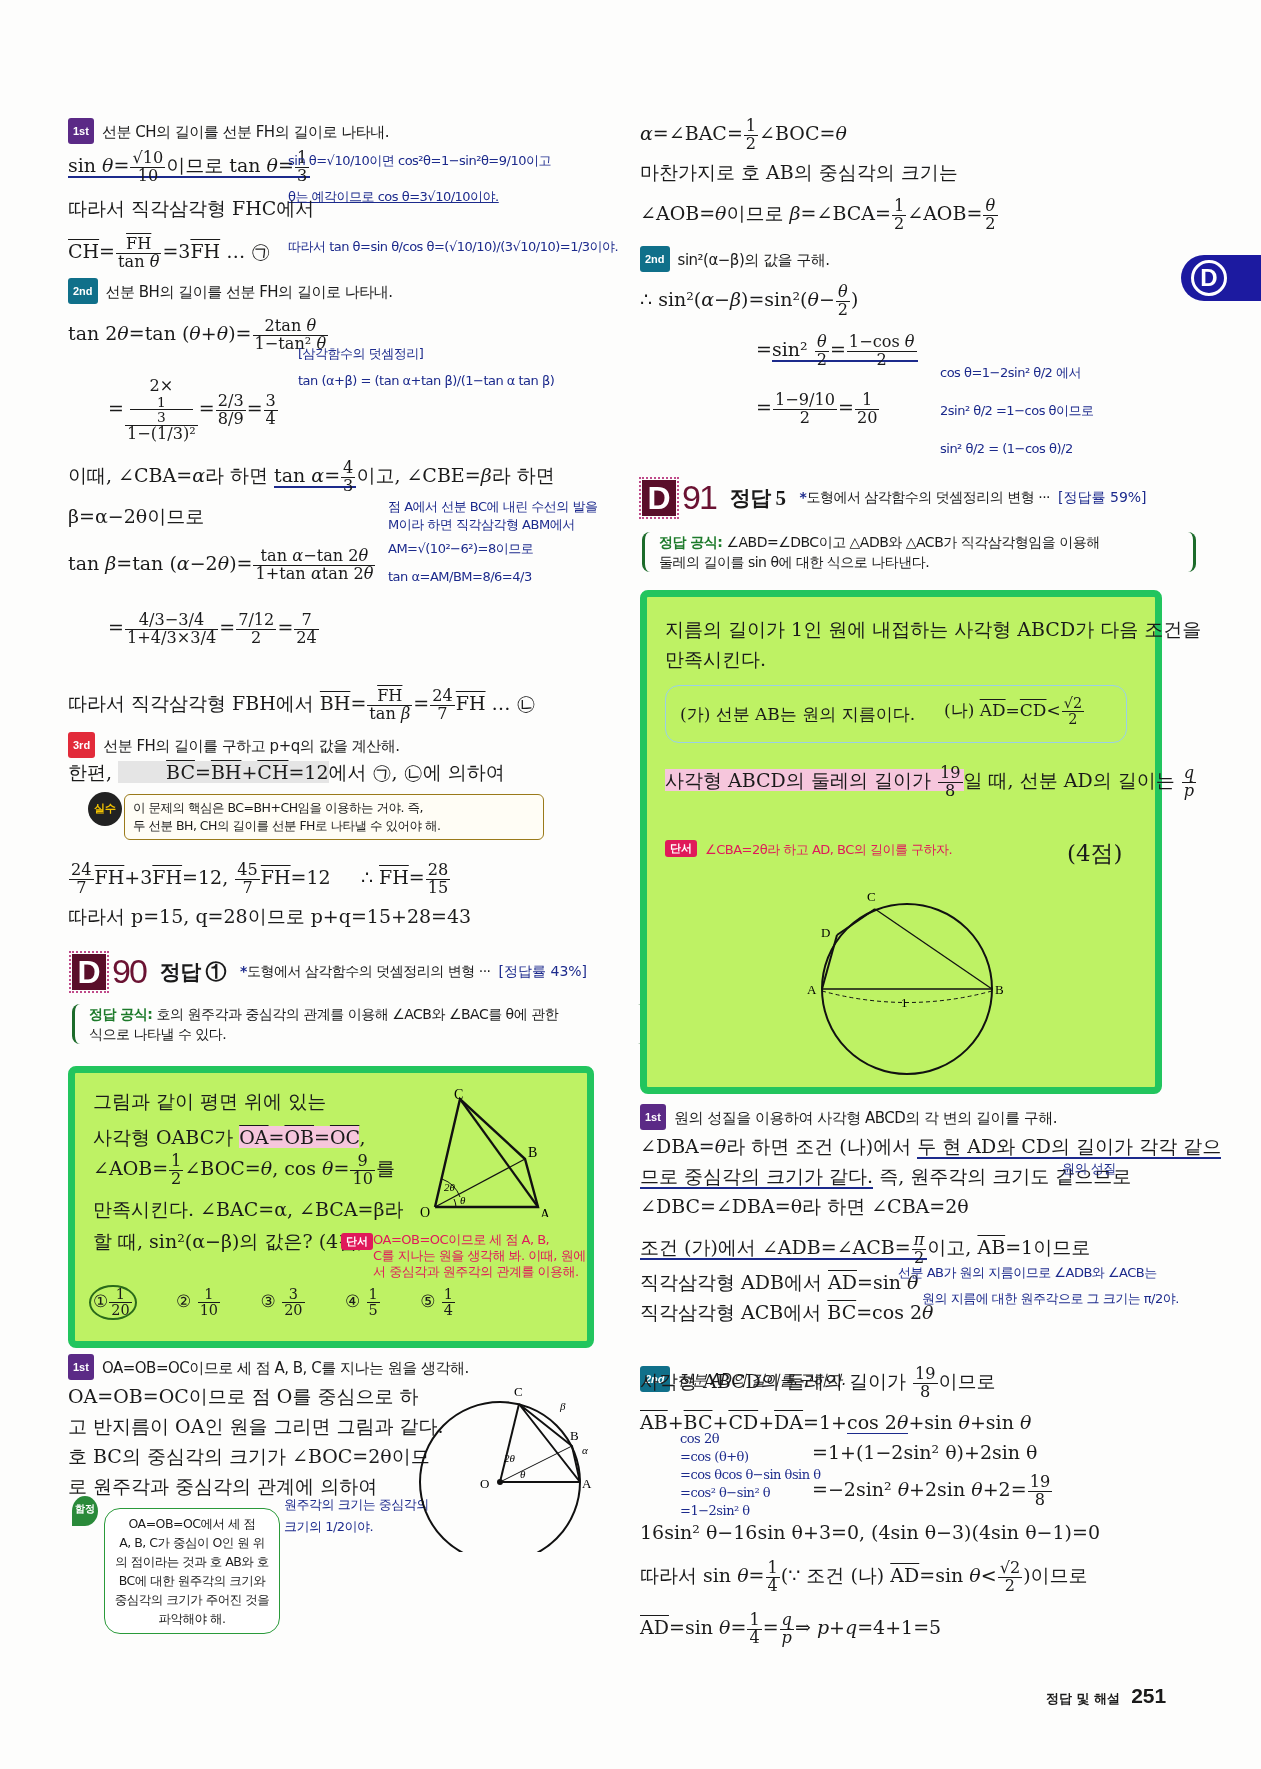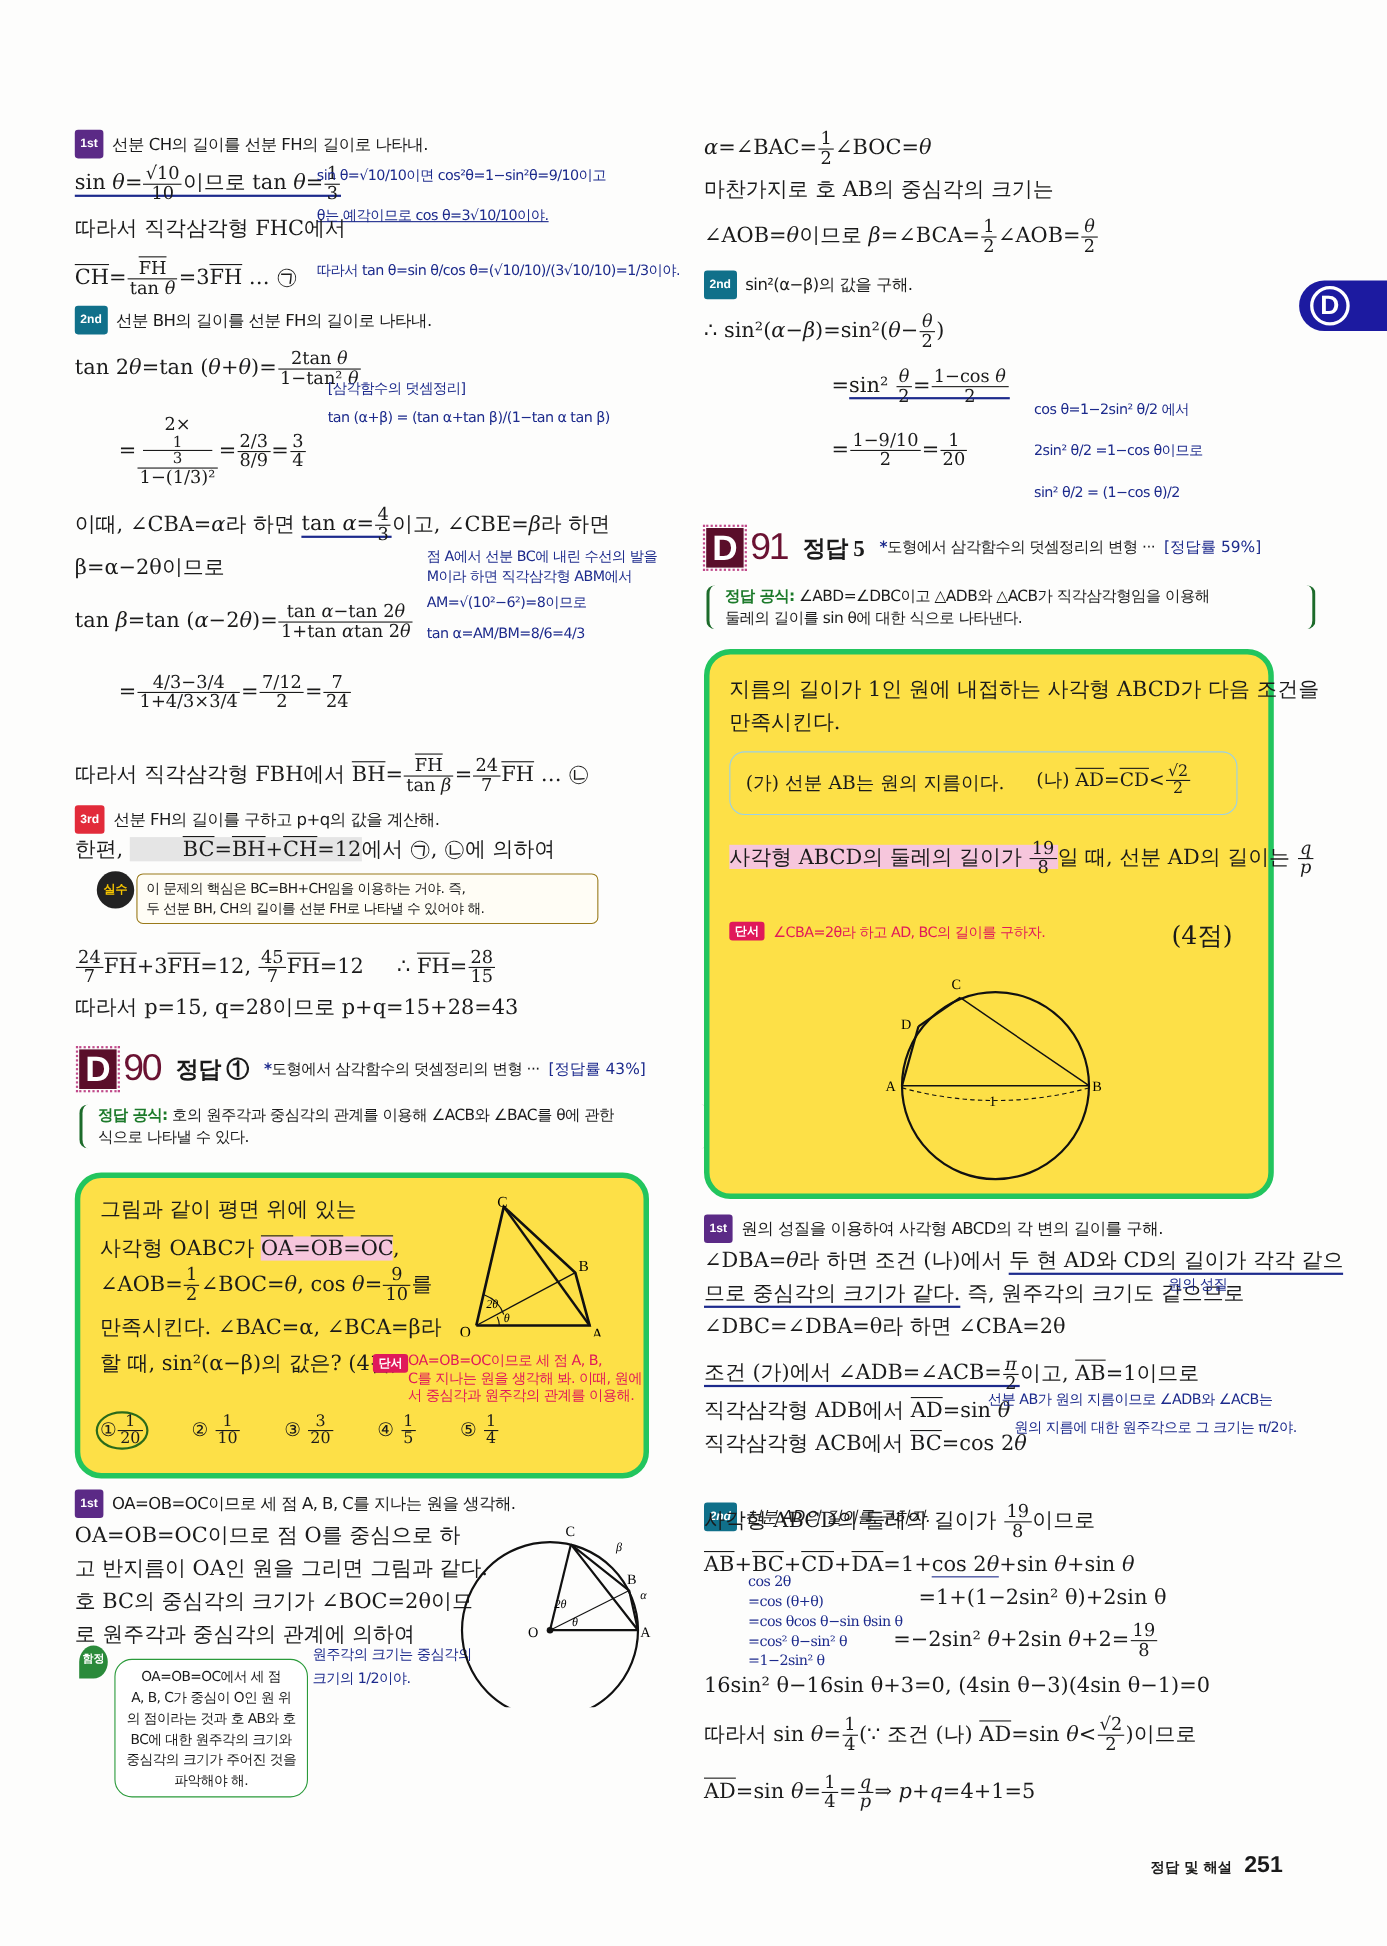--- a/index.html
+++ b/index.html
@@ -22,21 +22,21 @@
   .hlg{background:#e5e5e5;padding-left:48px;}
   .probhead{position:absolute;display:flex;align-items:center;white-space:nowrap;}
   .dbox{display:inline-block;width:34px;height:36px;background:#5a0e2a;color:#fff;font-family:"Liberation Sans",sans-serif;font-weight:bold;font-size:32px;line-height:36px;text-align:center;outline:2px dotted #c04a8a;outline-offset:1px;}
   .dnum{font-family:"Liberation Sans",sans-serif;font-size:34px;color:#6a1232;margin-left:6px;letter-spacing:-2px;}
   .ans{font-family:Liberation Serif, serif;font-weight:bold;font-size:21px;margin-left:14px;letter-spacing:-0.5px;}
   .topic{font-family:"DejaVu Sans","Liberation Sans",sans-serif;font-size:14px;margin-left:14px;letter-spacing:-0.5px;}
   .topic b{color:#1c2a8c;}
   .rate{color:#1c2a8c;font-family:"DejaVu Sans","Liberation Sans",sans-serif;font-size:14px;margin-left:8px;}
   .formula{position:absolute;font-family:"DejaVu Sans","Liberation Sans",sans-serif;font-size:14px;line-height:20px;padding:0 14px;border-left:3px solid #1c6b2a;border-right:3px solid #1c6b2a;border-radius:8px;letter-spacing:-0.5px;}
   .formula b{color:#1c7a2a;}
-  .qbox{position:absolute;border:5px solid #22c55e;border-radius:24px;background:#fde047;}
+  .qbox{position:absolute;border:7px solid #22c55e;border-radius:8px;background:#bef264;}
   .sidetab{position:absolute;right:0;top:255px;width:80px;height:46px;background:#1c1aa0;border-radius:24px 0 0 24px;}
   .sidetab .circ{position:absolute;left:10px;top:5px;width:30px;height:30px;border:3px solid #fff;border-radius:50%;color:#fff;font-family:"Liberation Sans",sans-serif;font-weight:bold;font-size:24px;line-height:30px;text-align:center;}
   .tip{position:absolute;border:1.5px solid #9a7a1a;border-radius:6px;background:#fffdf5;font-family:"DejaVu Sans","Liberation Sans",sans-serif;font-size:12.5px;line-height:18px;padding:4px 8px;letter-spacing:-0.5px;}
   .trap{position:absolute;border:1.5px solid #2a9a3a;border-radius:16px;background:#fff;font-family:"DejaVu Sans","Liberation Sans",sans-serif;font-size:12.5px;line-height:19px;padding:5px 8px;letter-spacing:-0.5px;text-align:center;}
   .footer{position:absolute;font-family:"DejaVu Sans","Liberation Sans",sans-serif;white-space:nowrap;}
   .choice{display:inline-block;margin-right:34px;}
 </style>
 </head>
 <body>
 
@@ -276,21 +276,21 @@
   <div class="ln" style="top:1270px;">직각삼각형 ADB에서 <span class="ov">AD</span>=sin <i>θ</i></div>
   <div class="ln" style="top:1300px;">직각삼각형 ACB에서 <span class="ov">BC</span>=cos 2<i>θ</i></div>
   <div class="note" style="left:258px;top:1264px;">선분 AB가 원의 지름이므로 ∠ADB와 ∠ACB는</div>
   <div class="note" style="left:258px;top:1290px;margin-left:24px;">원의 지름에 대한 원주각으로 그 크기는 π/2야.</div>
 
   <div class="ln" style="top:1366px;font-style:italic;">
     <span class="step s2">2nd</span><span class="steptxt">선분 AD의 길이를 구하자.</span>
   </div>
   <div class="ln" style="top:1366px;">사각형 ABCD의 둘레의 길이가 <span class="frac"><span class="n">19</span><span>8</span></span>이므로</div>
   <div class="ln" style="top:1410px;"><span class="ov">AB</span>+<span class="ov">BC</span>+<span class="ov">CD</span>+<span class="ov">DA</span>=1+<span style="border-bottom:1.5px solid #1c2a8c;">cos 2<i>θ</i></span>+sin <i>θ</i>+sin <i>θ</i></div>
-  <div class="ln" style="top:1440px;left:172px;margin-left:23px;">=1+(1−2sin² θ)+2sin θ</div>
+  <div class="ln" style="top:1440px;left:172px;">=1+(1−2sin² θ)+2sin θ</div>
   <div class="ln" style="top:1474px;left:172px;">=−2sin² <i>θ</i>+2sin <i>θ</i>+2=<span class="frac"><span class="n">19</span><span>8</span></span></div>
 
   <div class="note" style="left:40px;top:1430px;font-family:'DejaVu Serif',serif;">cos 2θ</div>
   <div class="note" style="left:40px;top:1448px;font-family:'DejaVu Serif',serif;">=cos (θ+θ)</div>
   <div class="note" style="left:40px;top:1466px;font-family:'DejaVu Serif',serif;">=cos θcos θ−sin θsin θ</div>
   <div class="note" style="left:40px;top:1484px;font-family:'DejaVu Serif',serif;">=cos² θ−sin² θ</div>
   <div class="note" style="left:40px;top:1502px;font-family:'DejaVu Serif',serif;">=1−2sin² θ</div>
 
   <div class="ln" style="top:1520px;">16sin² θ−16sin θ+3=0, (4sin θ−3)(4sin θ−1)=0</div>
   <div class="ln" style="top:1560px;">따라서 sin <i>θ</i>=<span class="frac"><span class="n">1</span><span>4</span></span>(∵ 조건 (나) <span class="ov">AD</span>=sin <i>θ</i>&lt;<span class="frac"><span class="n">√2</span><span>2</span></span>)이므로</div>

